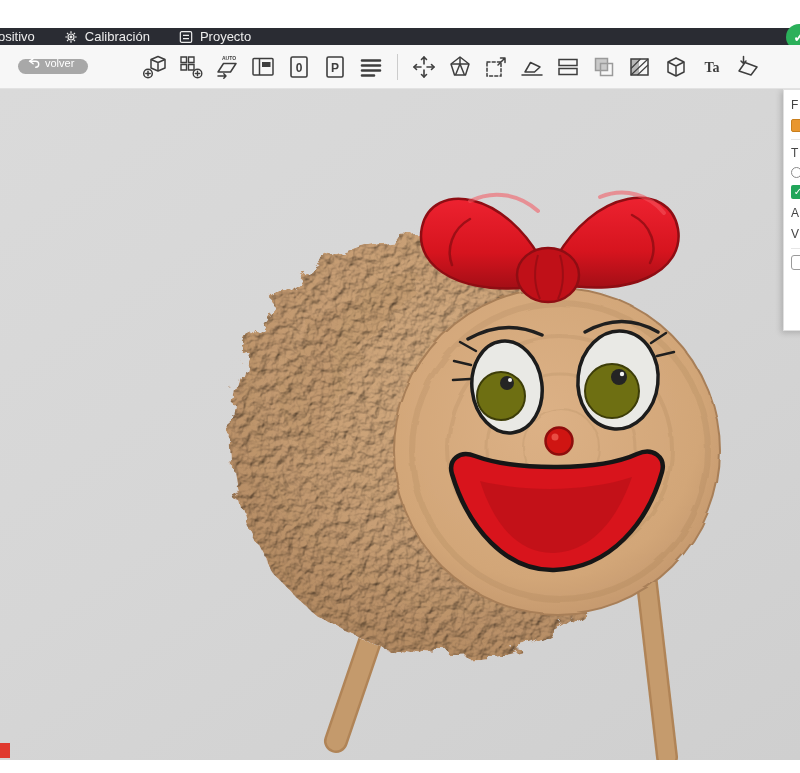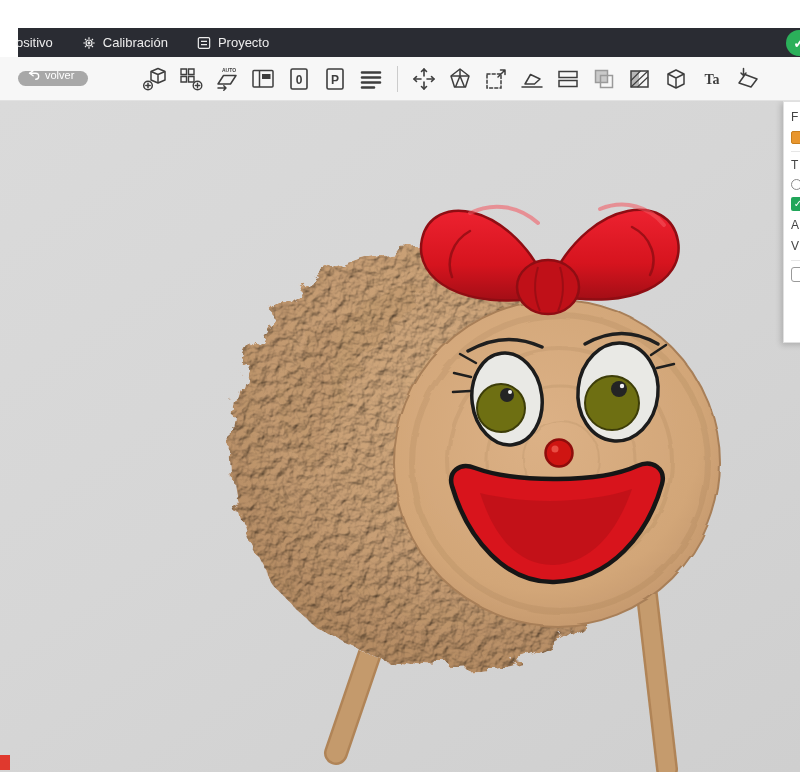--- a/index.html
+++ b/index.html
@@ -2,21 +2,21 @@
 <html><head>
 <meta charset="utf-8">
 <style>
   * { margin:0; padding:0; box-sizing:border-box; }
   html,body { width:800px; height:773px; overflow:hidden; font-family:"Liberation Sans", sans-serif; background:#fff; }
 
   
   .top-strip { height:28px; background:#ffffff; }
 
   
-  .menubar { height:29px; background:#2a2c33; display:flex; align-items:center; color:#ededed; font-size:13px; position:relative;margin-left:18px; }
+  .menubar { height:17px; background:#2a2c33; display:flex; align-items:center; color:#ededed; font-size:13px; position:relative; }
   .menu-item { display:flex; align-items:center; gap:6px; padding:0 14px; height:100%; cursor:default; }
   .menu-item:first-child { padding-left:0; margin-left:-2px; }
   .menu-icon svg { display:block; }
   .status-circle { position:absolute; right:-12px; top:50%; transform:translateY(-50%);
     width:26px; height:26px; border-radius:50%; background:#2bb05a; color:#fff;
     display:flex; align-items:center; justify-content:center; font-size:14px; font-weight:bold; }
 
   
   .toolbar { height:44px; background:#f7f7f7; border-bottom:1px solid #e2e2e2; position:relative; display:flex; align-items:center; }
   .back-btn { position:absolute; left:18px; top:14px; background:#a8a8a8; color:#fff; border:none;

